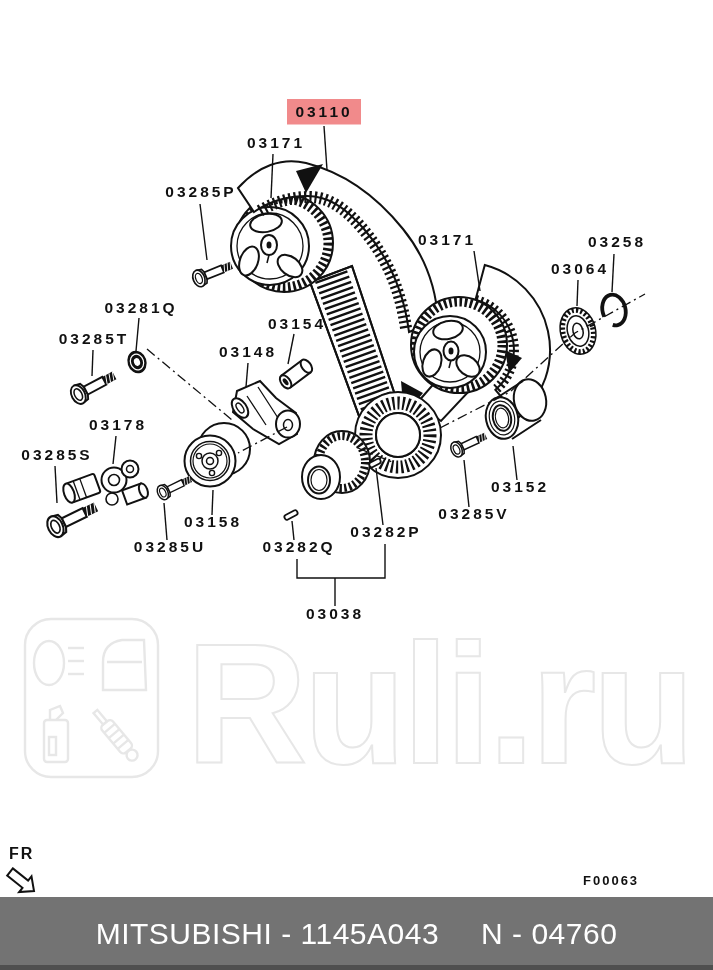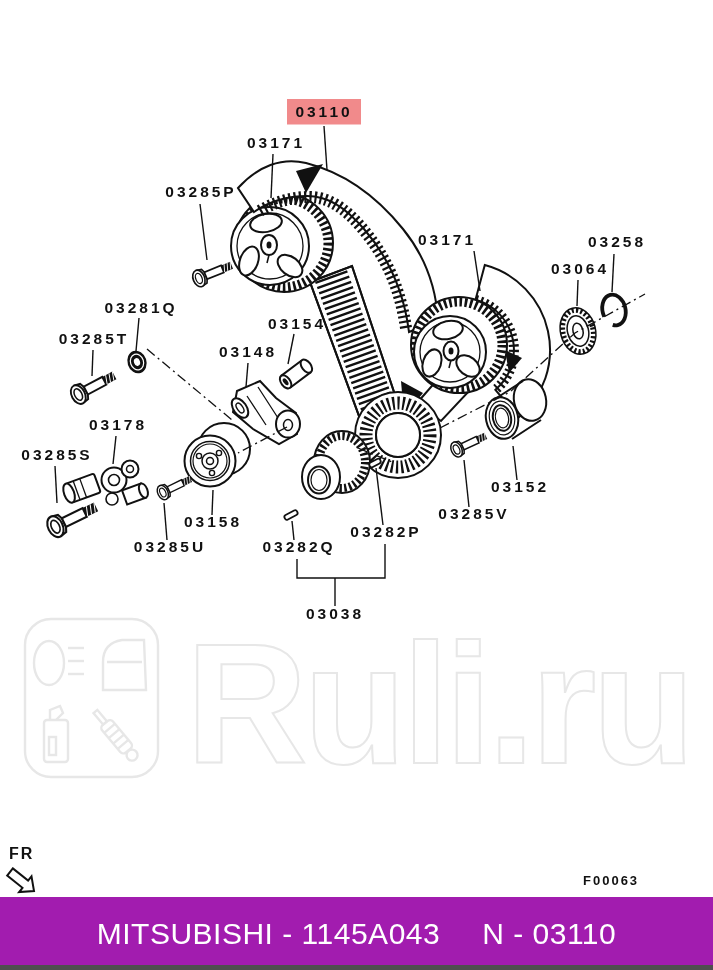--- a/index.html
+++ b/index.html
@@ -256,18 +256,18 @@
         <text x="474" y="519" class="plabel">03285V</text>
       </g>
 
   <g>
     <text class="techtext" x="9" y="859" font-size="16" letter-spacing="2">FR</text>
     <polygon points="12.8,868.4 28.1,880.6 31.5,876.3 34,891 19.1,892.1 22.5,887.8 7.2,875.6" fill="#fff" stroke="#111" stroke-width="2"></polygon>
   </g>
   <text class="techtext" x="583" y="885" font-size="13" letter-spacing="2">F00063</text>
 </svg>
 
-<div class="footer" style="background: #a21caf; color: rgb(255, 255, 255);">
+<div class="footer" style="background: #737373; color: rgb(255, 255, 255);">
   <span>MITSUBISHI - 1145A043</span>
-  <span>N - 03110</span>
+  <span>N - 04760</span>
 </div>
 
 </div>
 
 </body></html>

